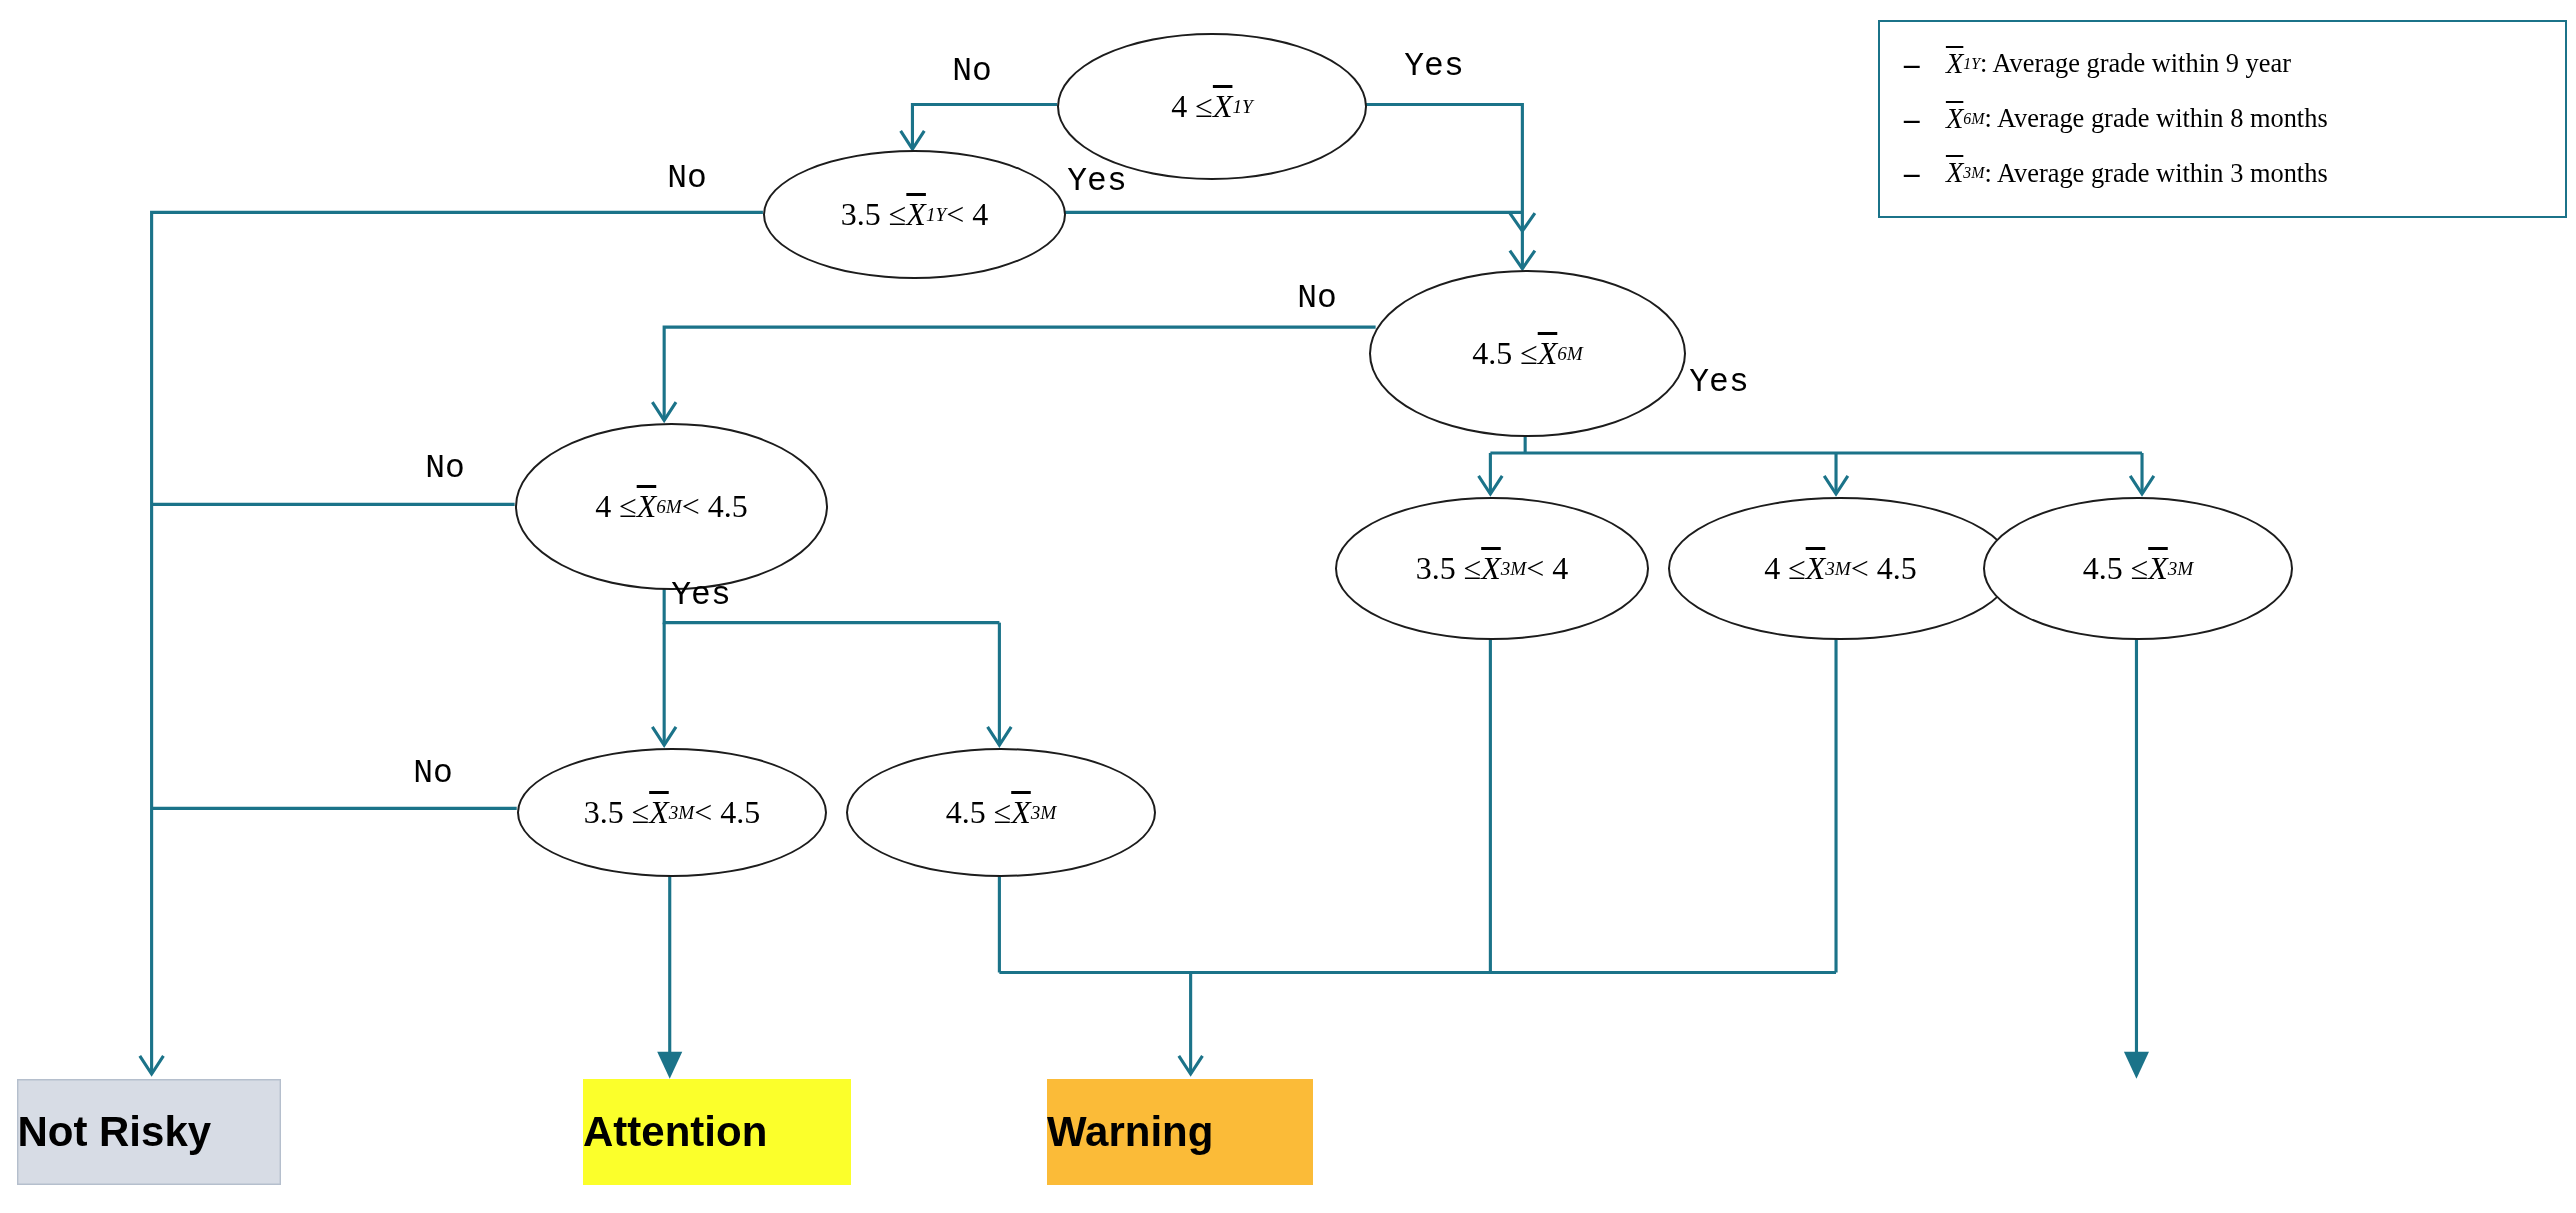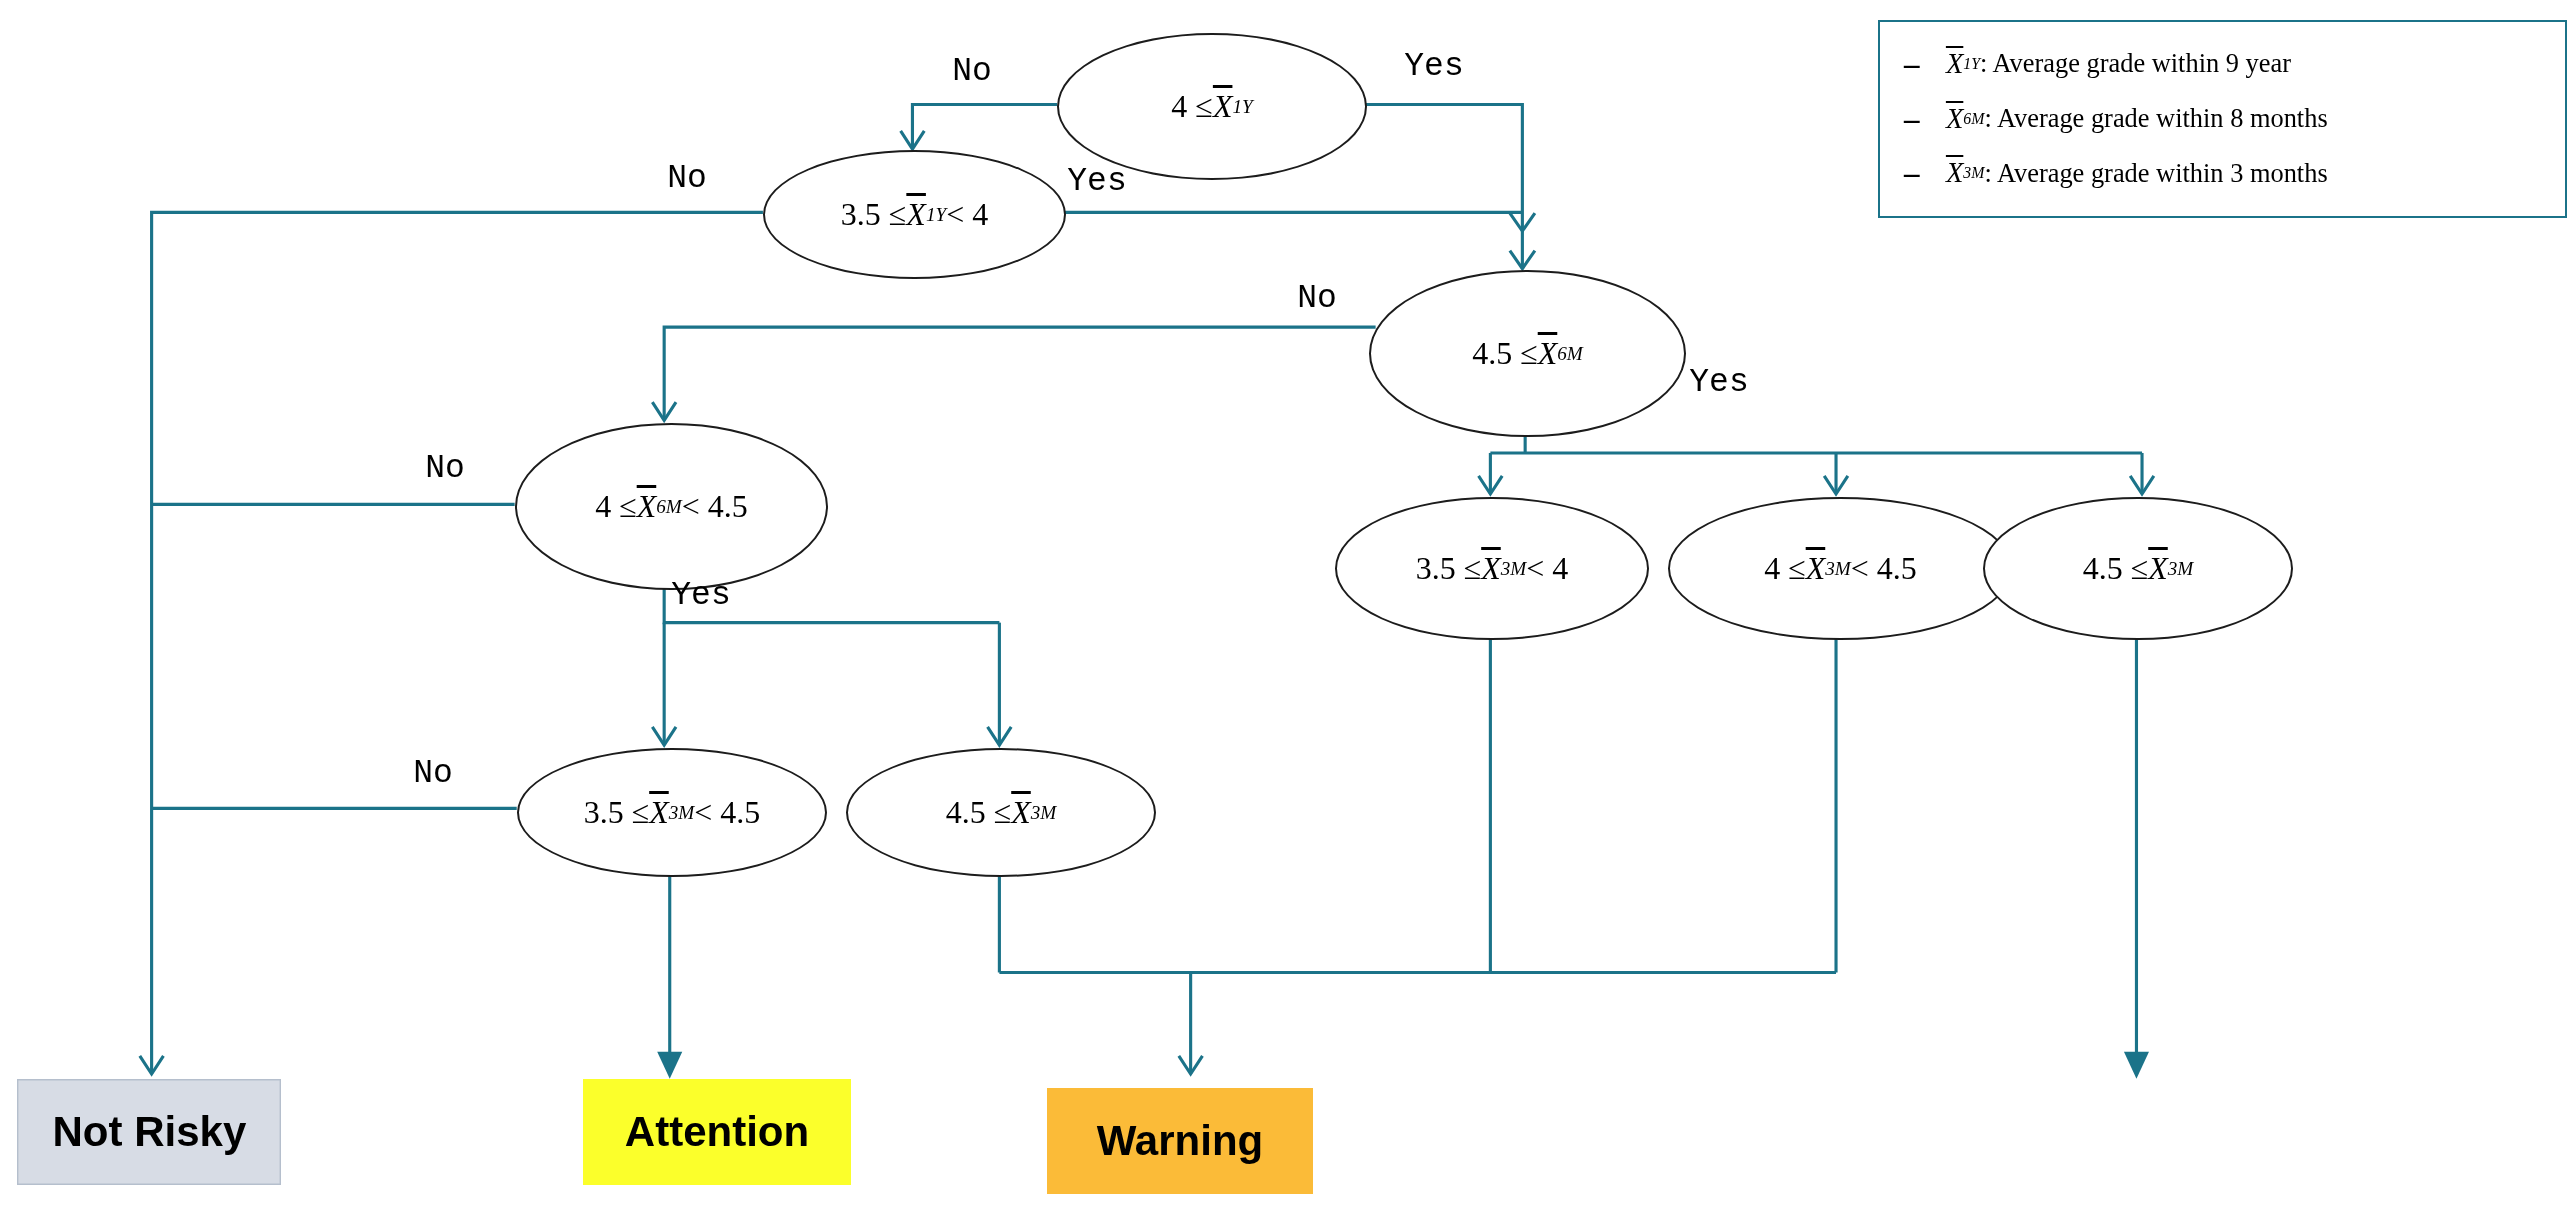--- a/index.html
+++ b/index.html
@@ -10,21 +10,21 @@
   svg.wires path.tri{fill:#1B7389;stroke:none;}
 
   .node{position:absolute;border:2.4px solid #1c1c1c;border-radius:50%;background:#fff;
         display:flex;align-items:center;justify-content:center;
         font-size:32px;white-space:nowrap;z-index:2;}
   .node .xbar,.legend .xbar{font-style:italic;text-decoration:overline;}
   .node sub,.legend sub{font-style:italic;font-size:0.60em;line-height:0;}
 
   .elabel{position:absolute;transform:translate(-50%,-50%);font-size:33px;z-index:3;font-family:Liberation Mono, monospace;}
 
-  .result{position:absolute;top:1079px;height:106px;display:flex;align-items:center;justify-content:center;
+  .result{position:absolute;top:1079px;height:106px;display:flex;align-items:center;
           font-family:"Liberation Sans",sans-serif;font-size:42px;font-weight:bold;z-index:2;}
   .result.bordered{box-shadow:inset 0 0 0 1.4px rgba(140,155,175,.45);}
 
   .legend{position:absolute;left:1878px;top:19.5px;width:689px;height:198px;border:2.8px solid #1B7389;
           background:#fff;box-sizing:border-box;display:flex;flex-direction:column;
           justify-content:space-evenly;padding:5.6px 24px;z-index:2;}
   .legend .row{display:flex;align-items:center;font-size:26.4px;white-space:nowrap;}
   .legend .dash{font-weight:bold;font-size:31px;margin-right:26.4px;}
   .legend .xbar{font-size:28.5px;}
 </style>
@@ -147,21 +147,21 @@
   <div class="elabel" style="left:445px;top:468px;">No</div>
   <div class="elabel" style="left:701px;top:595px;">Yes</div>
   <div class="elabel" style="left:433px;top:773px;">No</div>
 
   <div class="result bordered" style="left: 17.4px; width: 264px; background: rgb(215, 220, 229); color: rgb(0, 0, 0);">
     <span>Not Risky</span>
   </div>
   <div class="result" style="left: 539px; width: 268px; background: rgb(251, 255, 43); color: rgb(0, 0, 0); margin-left: 44px;">
     <span>Attention</span>
   </div>
-  <div class="result" style="left: 1047px; width: 266px; background: rgb(251, 187, 56); color: rgb(0, 0, 0); margin-top: 9px;">
+  <div class="result" style="left: 1047px; width: 266px; background: rgb(251, 187, 56); color: rgb(0, 0, 0);">
     <span>Warning</span>
   </div>
 
   <div class="legend">
     <div class="row">
       <span class="dash">–</span>
       <span class="xbar">X</span>
         <sub>1Y</sub>
         <span>: Average grade within 9 year</span>
     </div>

